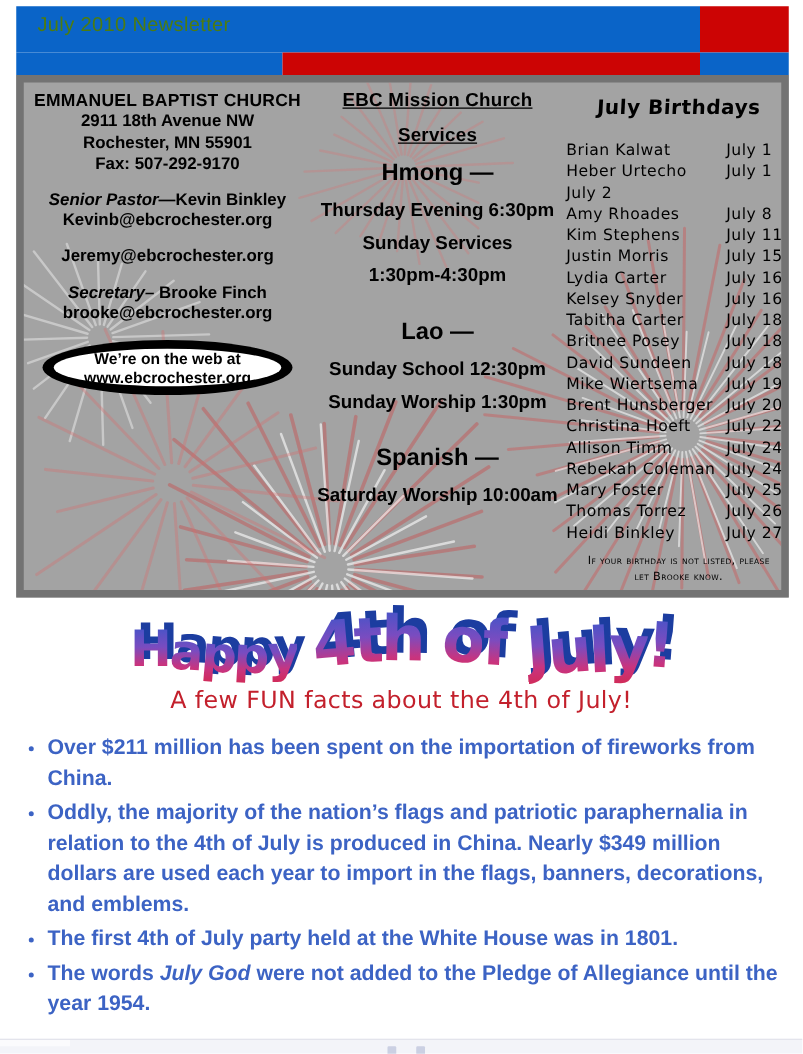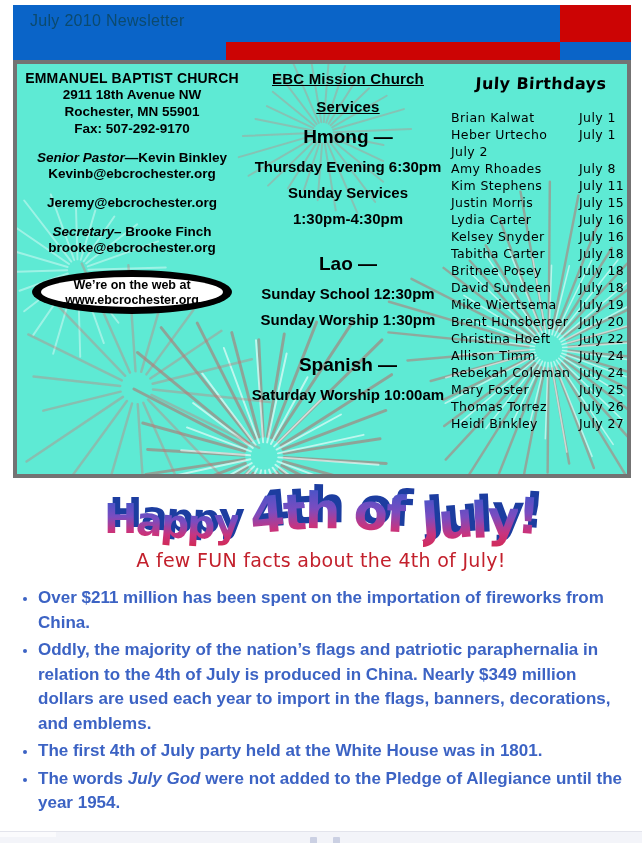--- a/index.html
+++ b/index.html
@@ -7,26 +7,26 @@
               font-family:"Liberation Sans", sans-serif; }
   .page { position:relative; width:642px; height:843px; background:#ffffff; }
 
   
   .bar { position:absolute; }
   .bar-blue-main   { left:13px; top:5px;  width:547px; height:37px; background:#0a64c8; }
   .bar-red-tr      { left:560px; top:5px; width:71px;  height:37px; background:#cc0404; }
   .bar-blue-row2l  { left:13px; top:42px; width:213px; height:18px; background:#0a64c8; }
   .bar-red-row2    { left:226px; top:42px; width:334px; height:18px; background:#cc0404; }
   .bar-blue-row2r  { left:560px; top:42px; width:71px;  height:18px; background:#0a64c8; }
-  .masthead-title { position:absolute; left:30px; top:12px; color:#0c4a6e;
+  .masthead-title { position:absolute; left:30px; top:12px; color:#4d7c0f;
                     font-size:16px; letter-spacing:.3px; }
 
   
   .content-box { position:absolute; left:13px; top:60px; width:618px; height:418px;
-                 background:#5eead4; border:4px solid #737373; overflow:hidden; }
+                 background:#a3a3a3; border:6px solid #737373; overflow:hidden; }
   .fireworks { position:absolute; left:0; top:0; width:100%; height:100%; }
 
   .col { position:absolute; top:0; }
   .col-church   { left:2px;   top:6px;  width:226px; text-align:center; }
   .col-services { left:232px; top:6px;  width:198px; text-align:center; }
   .col-birthdays{ left:434px; top:10px; width:180px; }
 
   .church-name { font-size:14px; font-weight:bold; letter-spacing:.2px; }
   .church-line { font-size:13.5px; font-weight:bold; line-height:17px; }
   .staff-block { margin-top:13px; font-size:13.5px; font-weight:bold; line-height:16px;text-align:center; }
@@ -415,20 +415,24 @@
           </div>
           <div class="bday-row">
             <span class="bday-name">Thomas Torrez</span>
             <span class="bday-date">July 26</span>
           </div>
           <div class="bday-row">
             <span class="bday-name">Heidi Binkley</span>
             <span class="bday-date">July 27</span>
           </div>
         </div>
+      <div class="bday-note">
+        <div>If your birthday is not listed, please</div>
+        <div>let Brooke know.</div>
+      </div>
     </div>
   </div>
 
   <div class="wordart">
     <div class="wa-layer wa-back" id="wa-back"><span style="font-size: 40px; transform: translateY(0px) rotate(0deg);">H</span><span style="font-size: 40px; transform: translateY(2.6px) rotate(3.6deg);">a</span><span style="font-size: 40px; transform: translateY(4.5px) rotate(5deg);">p</span><span style="font-size: 40px; transform: translateY(5px) rotate(3.4deg);">p</span><span style="font-size: 40px; transform: translateY(4px) rotate(-0.3deg);">y</span><span style="font-size: 40px; transform: translateY(1.9px) rotate(-3.8deg);">&nbsp;</span><span style="font-size: 50px; transform: translateY(-0.8px) rotate(-5deg);">4</span><span style="font-size: 50px; transform: translateY(-3.3px) rotate(-3.2deg);">t</span><span style="font-size: 50px; transform: translateY(-4.8px) rotate(0.6deg);">h</span><span style="font-size: 50px; transform: translateY(-4.9px) rotate(4deg);">&nbsp;</span><span style="font-size: 50px; transform: translateY(-3.5px) rotate(4.9deg);">o</span><span style="font-size: 50px; transform: translateY(-1.2px) rotate(2.9deg);">f</span><span style="font-size: 50px; transform: translateY(1.6px) rotate(-0.9deg);">&nbsp;</span><span style="font-size: 50px; transform: translateY(3.8px) rotate(-4.1deg);">J</span><span style="font-size: 50px; transform: translateY(4.9px) rotate(-4.9deg);">u</span><span style="font-size: 50px; transform: translateY(4.6px) rotate(-2.7deg);">l</span><span style="font-size: 50px; transform: translateY(2.9px) rotate(1.2deg);">y</span><span style="font-size: 50px; transform: translateY(0.4px) rotate(4.3deg);">!</span></div>
     <div class="wa-layer wa-front" id="wa-front"><span style="font-size: 40px; transform: translateY(0px) rotate(0deg);">H</span><span style="font-size: 40px; transform: translateY(2.6px) rotate(3.6deg);">a</span><span style="font-size: 40px; transform: translateY(4.5px) rotate(5deg);">p</span><span style="font-size: 40px; transform: translateY(5px) rotate(3.4deg);">p</span><span style="font-size: 40px; transform: translateY(4px) rotate(-0.3deg);">y</span><span style="font-size: 40px; transform: translateY(1.9px) rotate(-3.8deg);">&nbsp;</span><span style="font-size: 50px; transform: translateY(-0.8px) rotate(-5deg);">4</span><span style="font-size: 50px; transform: translateY(-3.3px) rotate(-3.2deg);">t</span><span style="font-size: 50px; transform: translateY(-4.8px) rotate(0.6deg);">h</span><span style="font-size: 50px; transform: translateY(-4.9px) rotate(4deg);">&nbsp;</span><span style="font-size: 50px; transform: translateY(-3.5px) rotate(4.9deg);">o</span><span style="font-size: 50px; transform: translateY(-1.2px) rotate(2.9deg);">f</span><span style="font-size: 50px; transform: translateY(1.6px) rotate(-0.9deg);">&nbsp;</span><span style="font-size: 50px; transform: translateY(3.8px) rotate(-4.1deg);">J</span><span style="font-size: 50px; transform: translateY(4.9px) rotate(-4.9deg);">u</span><span style="font-size: 50px; transform: translateY(4.6px) rotate(-2.7deg);">l</span><span style="font-size: 50px; transform: translateY(2.9px) rotate(1.2deg);">y</span><span style="font-size: 50px; transform: translateY(0.4px) rotate(4.3deg);">!</span></div>
   </div>
 
   <div class="subtitle hand">A few FUN facts about the 4th of July!</div>
 

